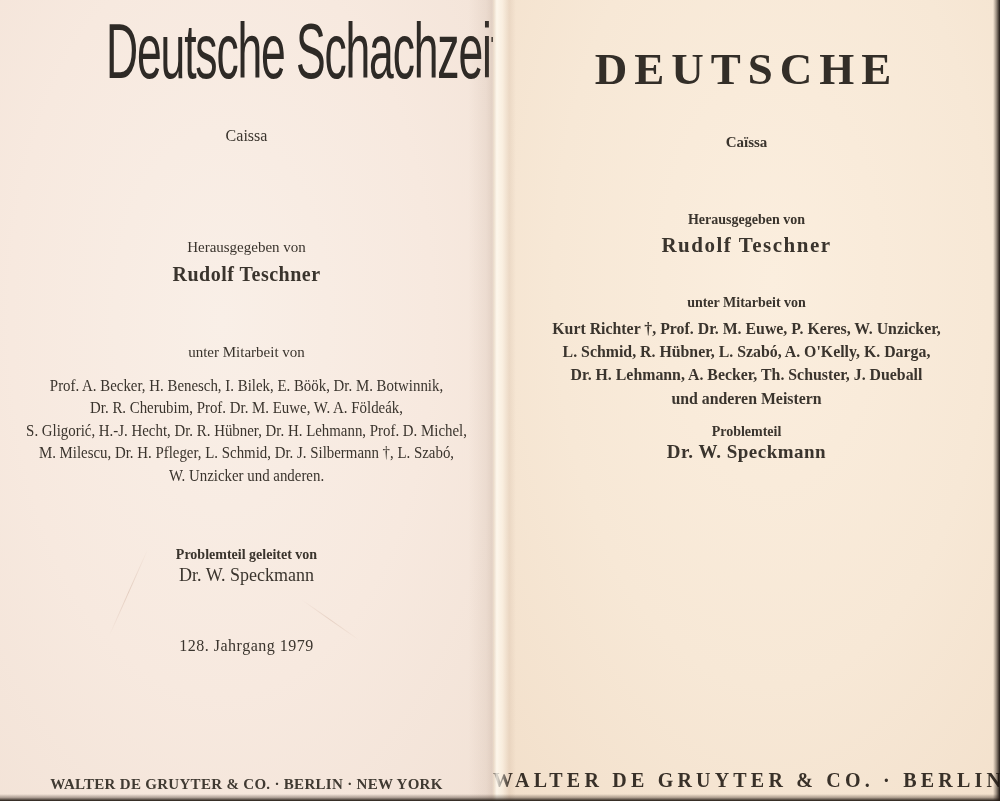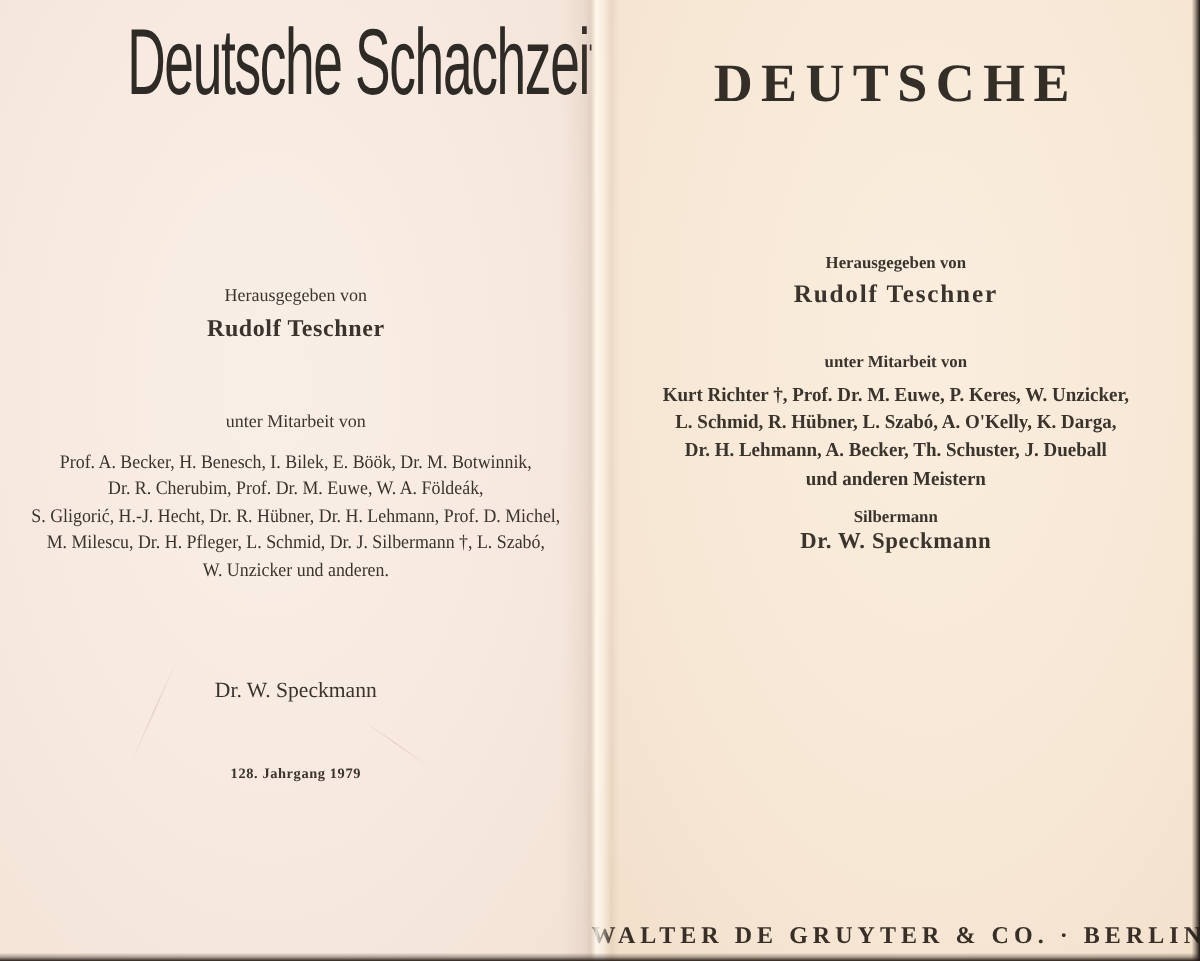--- a/index.html
+++ b/index.html
@@ -29,21 +29,21 @@
     color:#2e2a26;
     transform:scaleX(.57);transform-origin:50% 0;
   }
   .l-caissa{top:127px;font-size:16px;}
   .l-ed-label{top:239px;font-size:15px;}
   .l-ed-name{top:263px;font-size:20px;font-weight:700;letter-spacing:.5px;}
   .l-mit-label{top:344px;font-size:15px;}
   .l-contrib{top:375px;font-size:16px;line-height:22.4px;transform:scaleX(.93);transform-origin:50% 0;}
   .l-prob-label{top:547px;font-size:14px;font-weight:700;}
   .l-prob-name{top:565px;font-size:18px;}
-  .l-volume{top:637px;font-size:12px;letter-spacing:.5px;font-weight:bold;}
+  .l-volume{top:637px;font-size:16px;letter-spacing:.5px;}
   .l-pub{top:776px;font-size:15px;font-weight:700;letter-spacing:.3px;color:#403a32;}
 
   
   .r-title{
     font-size:45px;font-weight:700;letter-spacing:7px;
     color:#332e28;
     margin-top:40px;
   }
   .r-title1{top:3px;}
   .r-title2{top:69px;}
@@ -85,48 +85,52 @@
     background:linear-gradient(180deg,rgba(190,150,130,0),rgba(190,150,130,.3),rgba(190,150,130,0));
     transform:rotate(-55deg);}
 </style>
 </head>
 <body>
 
 <div class="book">
 
   <div class="page page-left">
     <div class="tx dz-title">Deutsche Schachzeitung</div>
+    <div class="tx l-caissa">Caissa</div>
     <div class="tx l-ed-label">Herausgegeben von</div>
     <div class="tx l-ed-name">Rudolf Teschner</div>
     <div class="tx l-mit-label">unter Mitarbeit von</div>
     <div class="tx l-contrib">
       <div>Prof. A. Becker, H. Benesch, I. Bilek, E. Böök, Dr. M. Botwinnik,</div>
       <div>Dr. R. Cherubim, Prof. Dr. M. Euwe, W. A. Földeák,</div>
       <div>S. Gligorić, H.-J. Hecht, Dr. R. Hübner, Dr. H. Lehmann, Prof. D. Michel,</div>
       <div>M. Milescu, Dr. H. Pfleger, L. Schmid, Dr. J. Silbermann †, L. Szabó,</div>
       <div>W. Unzicker und anderen.</div>
     </div>
+    <div class="tx l-prob-label">Problemteil geleitet von</div>
     <div class="tx l-prob-name">Dr. W. Speckmann</div>
     <div class="tx l-volume">128. Jahrgang 1979</div>
+    <div class="tx l-pub">WALTER DE GRUYTER &amp; CO. · BERLIN · NEW YORK</div>
     <div class="crease crease-1"></div>
     <div class="crease crease-2"></div>
   </div>
 
   <div class="page page-right">
     <div class="tx r-title r-title1">DEUTSCHE</div>
+    <div class="tx r-caissa">Caïssa</div>
     <div class="tx r-ed-label">Herausgegeben von</div>
     <div class="tx r-ed-name">Rudolf Teschner</div>
     <div class="tx r-mit-label">unter Mitarbeit von</div>
     <div class="tx r-contrib">
       <div>Kurt Richter †, Prof. Dr. M. Euwe, P. Keres, W. Unzicker,</div>
       <div>L. Schmid, R. Hübner, L. Szabó, A. O'Kelly, K. Darga,</div>
       <div>Dr. H. Lehmann, A. Becker, Th. Schuster, J. Dueball</div>
       <div>und anderen Meistern</div>
     </div>
-    <div class="tx r-prob-label">Silbermann</div>
+    <div class="tx r-prob-label">Problemteil</div>
     <div class="tx r-prob-name">Dr. W. Speckmann</div>
     <div class="tx r-pub">WALTER DE GRUYTER &amp; CO. · BERLIN</div>
   </div>
 
   <div class="seam"></div>
   <div class="edge-right"></div>
   <div class="edge-bottom"></div>
 </div>
 
 </body></html>

